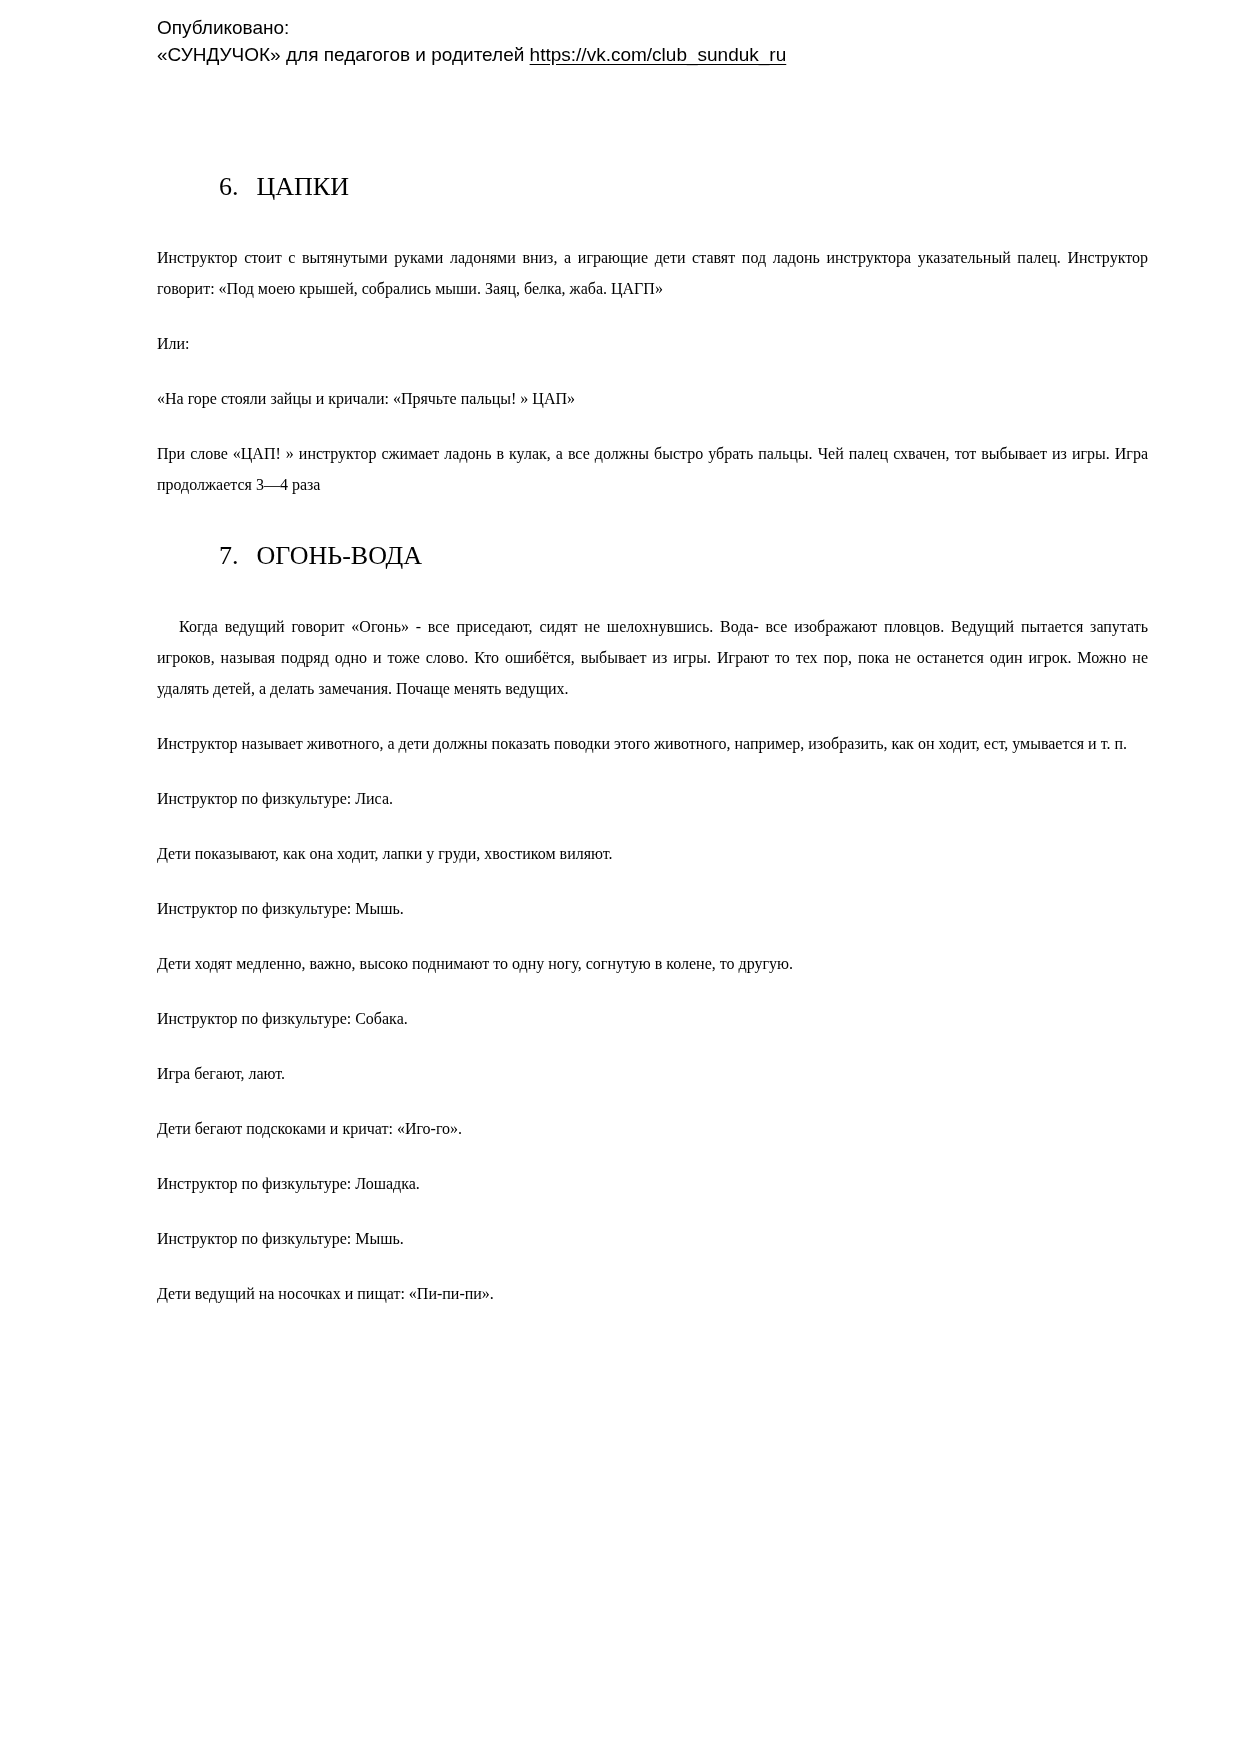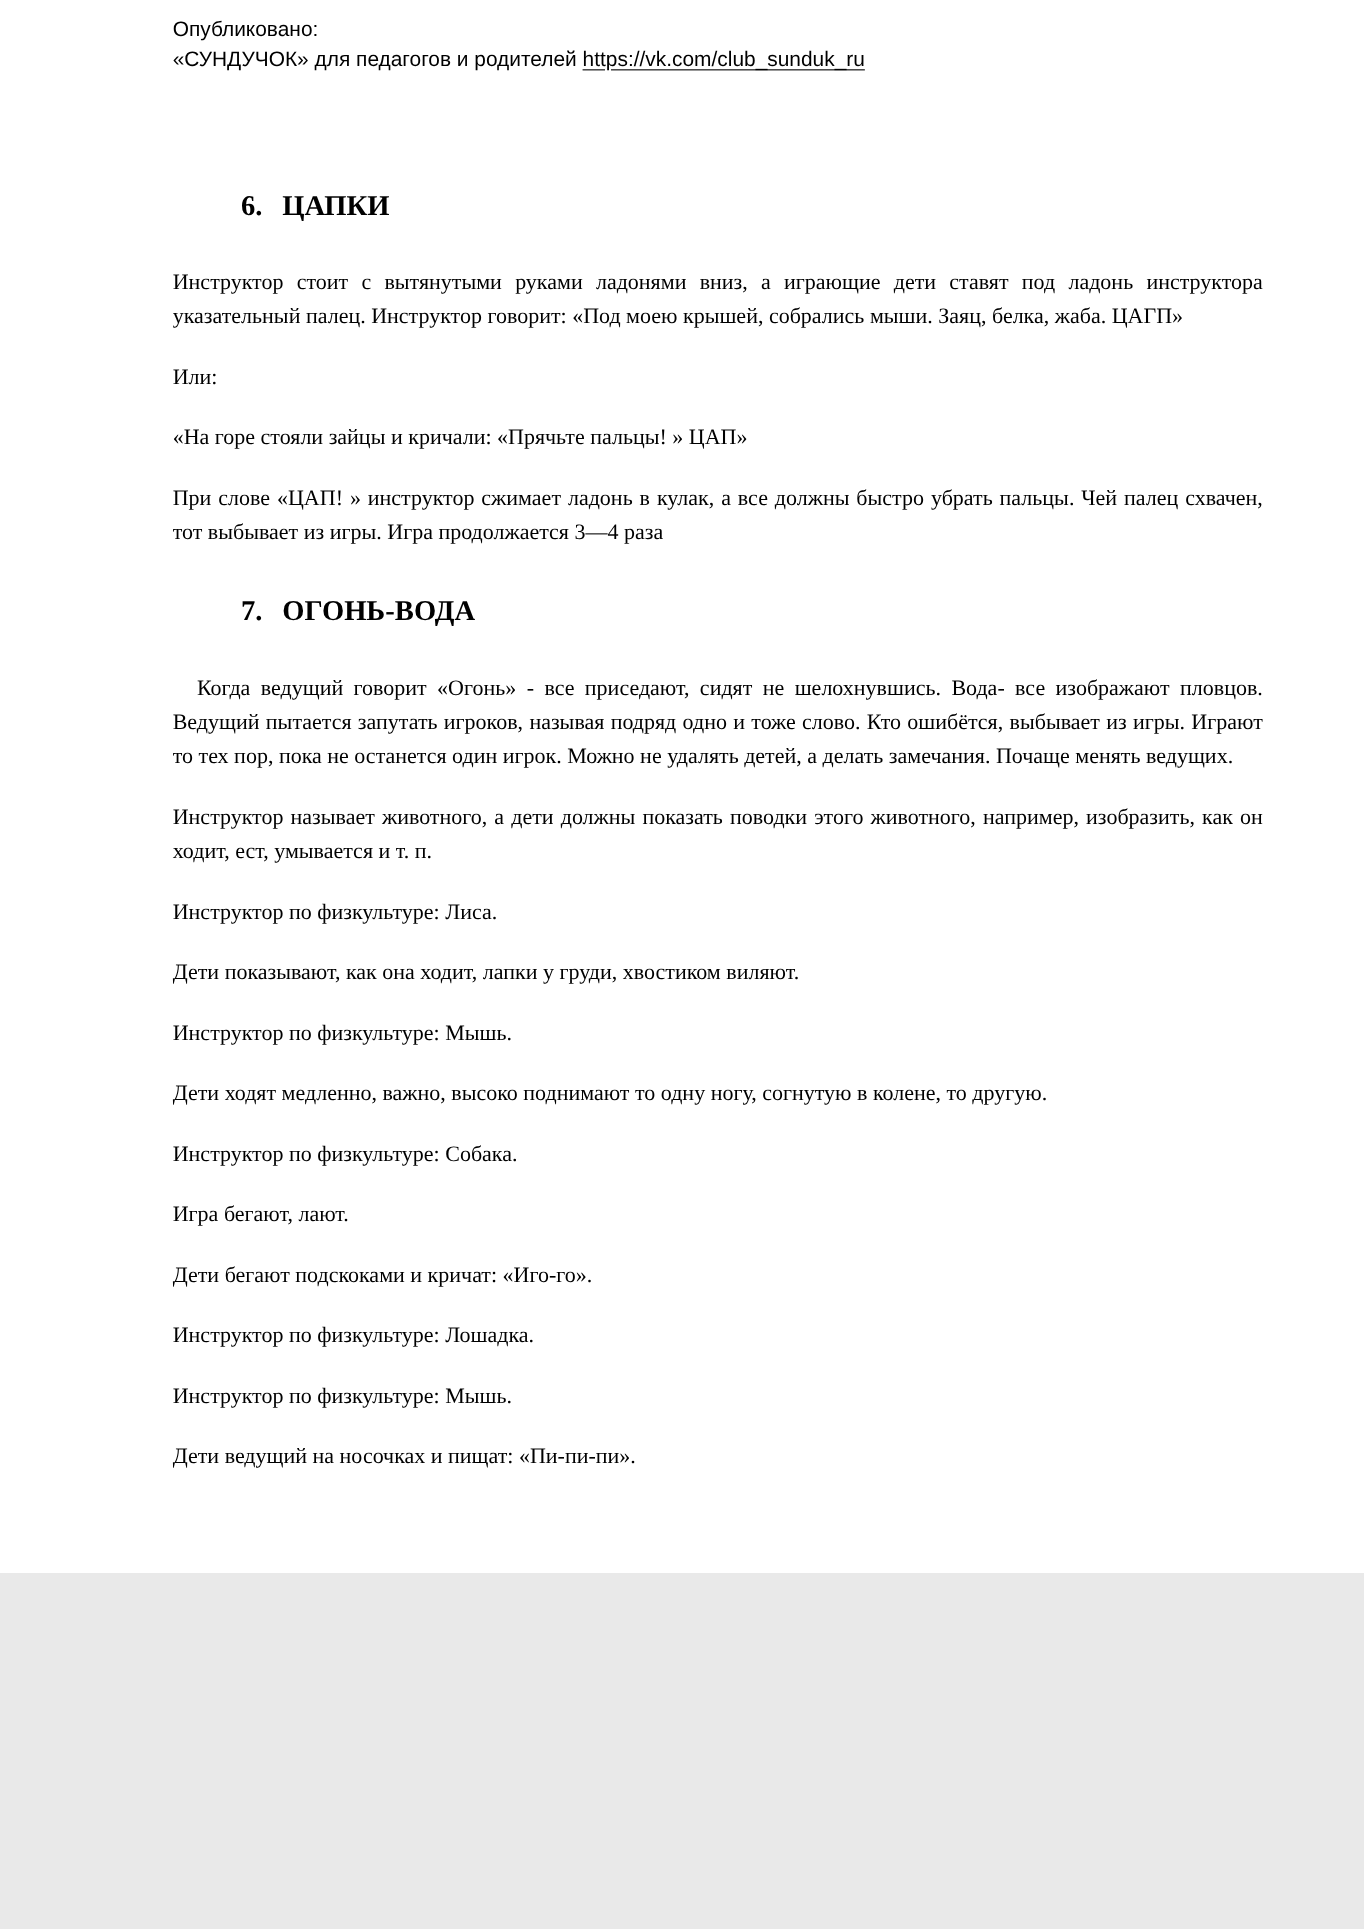--- a/index.html
+++ b/index.html
@@ -1,18 +1,18 @@
 <!DOCTYPE html>
 <html lang="ru"><head>
 <meta charset="utf-8">
 <style>
   html, body { margin: 0; padding: 0; background: #e9e9e9; }
   .page {
     width: 1240px;
-    height: 1430px;
+    height: 1754px;
     margin: 0 auto;
     background: #ffffff;
     box-sizing: border-box;
     padding: 14px 92px 0 157px;
     font-family: "Liberation Serif", "DejaVu Serif", serif;
     color: #000000;
     overflow: hidden;
   }
   .doc-header {
     font-family: "Liberation Sans", "DejaVu Sans", sans-serif;
@@ -20,29 +20,29 @@
     line-height: 27px;
     color: #000000;
   }
   .doc-header a {
     text-decoration: underline;
     text-underline-offset: 3px;
   }
   .doc-body { }
   .h {
     font-size: 26px;
-    font-weight: bold;
+    font-weight: normal;
     line-height: 34px;
     margin: 39px 0 38px 62px;
     font-family: "Liberation Serif", "DejaVu Serif", serif;
   }
   .h.first { margin-top: 102px; }
   .hnum { padding-right: 18px; }
   p.para {
-    font-size: 20px;
+    font-size: 16px;
     line-height: 31px;
     margin: 0 0 24px 0;
     text-align: justify;
   }
   p.para.indent { text-indent: 22px; }
 </style>
 </head>
 <body>
 
 <div class="page">

